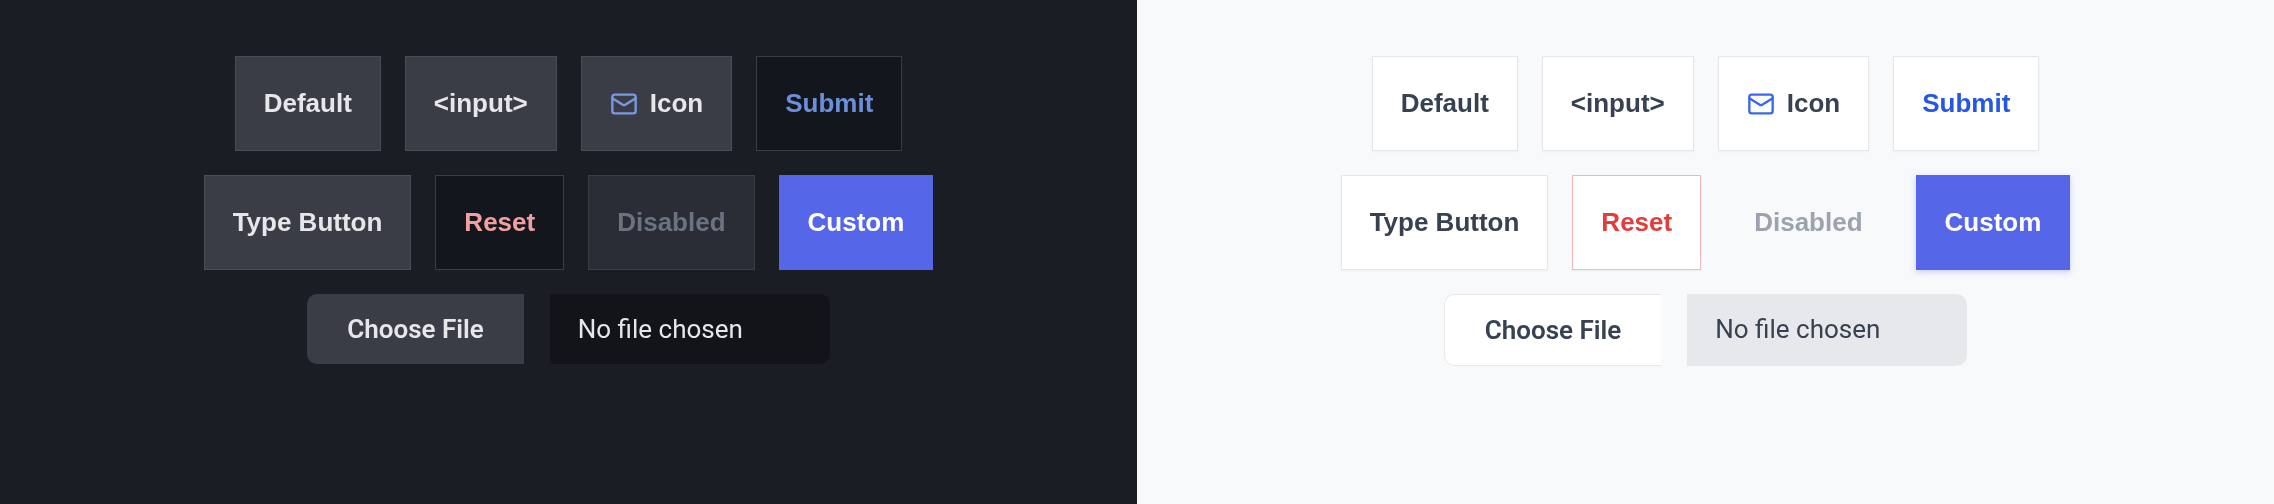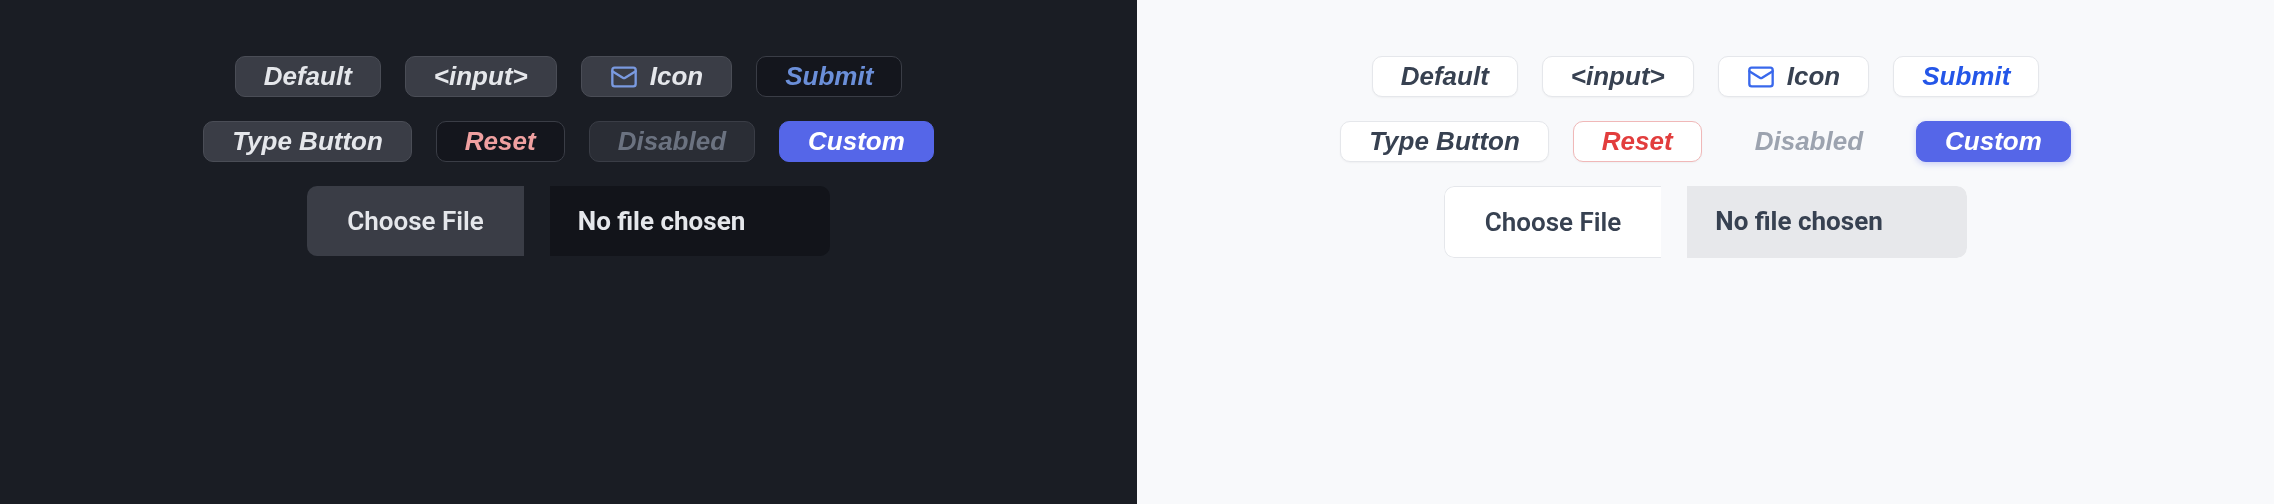--- a/index.html
+++ b/index.html
@@ -37,28 +37,27 @@
       gap: 24px;
       align-items: center;
       justify-content: center;
     }
     
     .btn {
       display: inline-flex;
       align-items: center;
       justify-content: center;
       gap: 12px;
-      padding: 4px 28px;
-      border-radius: 10px;
+      padding: 31px 28px;
+      border-radius: 0;
       font-size: 26px;
       font-weight: 600;
       border: 1px solid transparent;
       cursor: pointer;
       white-space: nowrap;
-      font-style: italic;
     }
     
     
     .panel-dark .btn-default {
       background: #3a3d46;
       color: #e5e7eb;
       border-color: #4a4d56;
     }
     
     .panel-dark .btn-submit {
@@ -139,21 +138,21 @@
     }
     
     .file-btn {
       padding: 20px 40px;
       font-weight: 600;
       cursor: pointer;
     }
     
     .file-label {
       padding: 20px 28px;
-      font-weight: 700;
+      font-weight: 400;
       min-width: 280px;
       margin-left: 26px;
     }
     
     .panel-dark .file-btn {
       background: #3a3d46;
       color: #e5e7eb;
     }
     
     .panel-dark .file-label {

